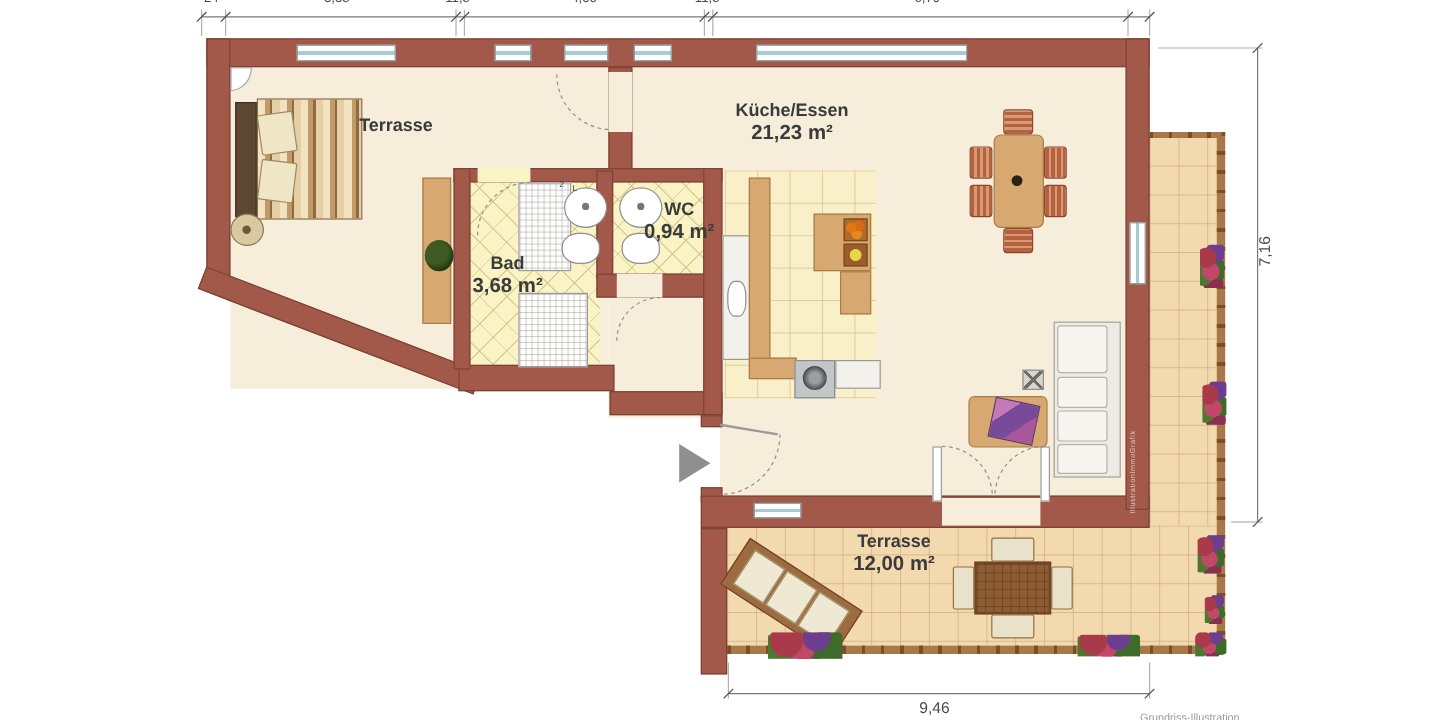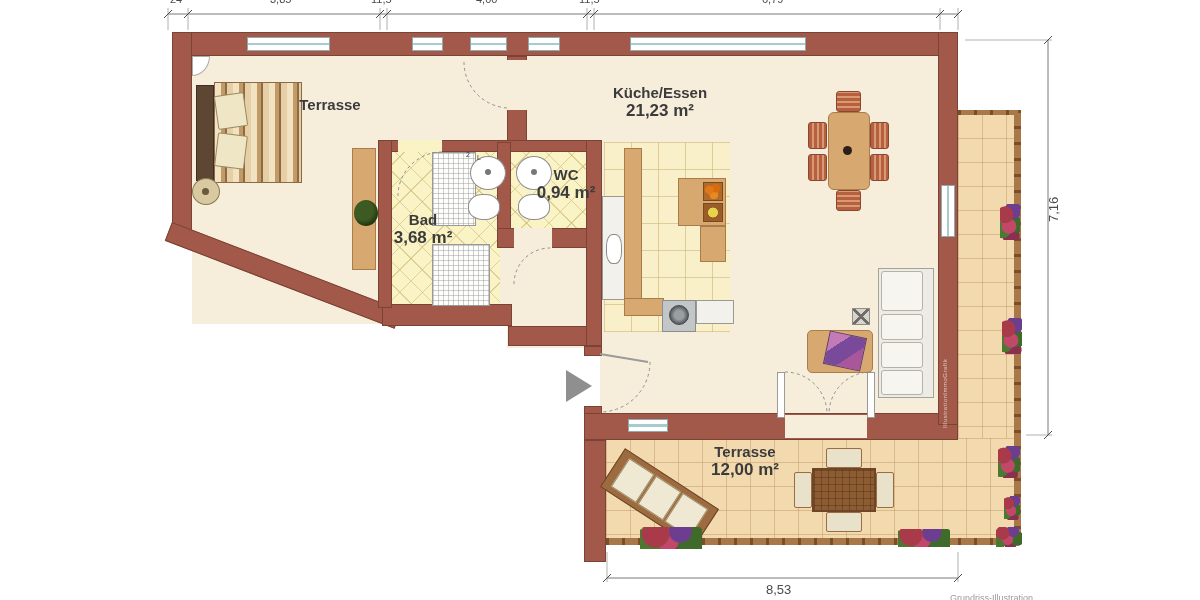--- a/index.html
+++ b/index.html
@@ -275,20 +275,20 @@
     <div class="ar">12,00 m²</div>
   </div>
 
   <div class="dim" style="left:170px;top:-7px;">24</div>
   <div class="dim" style="left:270px;top:-7px;">3,85</div>
   <div class="dim" style="left:371px;top:-7px;">11,5</div>
   <div class="dim" style="left:476px;top:-7px;">4,00</div>
   <div class="dim" style="left:579px;top:-7px;">11,5</div>
   <div class="dim" style="left:762px;top:-7px;">6,79</div>
   <div class="dim" style="left:1046px;top:222px;transform:rotate(-90deg);transform-origin:0 0;font-size:13px;">7,16</div>
-  <div class="dim" style="left:766px;top:582px;font-size:13px;">8,53</div>
+  <div class="dim" style="left:766px;top:582px;font-size:13px;">9,46</div>
 
   <div class="tiny" style="left:466px;top:151px;">2</div>
   <div class="tiny" style="left:477px;top:154px;">L</div>
   <div class="watermark" style="left:942px;top:348px;height:80px;">IllustrationImmoGrafik</div>
   <div class="caption" style="left:950px;top:593px;">Grundriss-Illustration</div>
 
 </div>
 
 </body></html>

